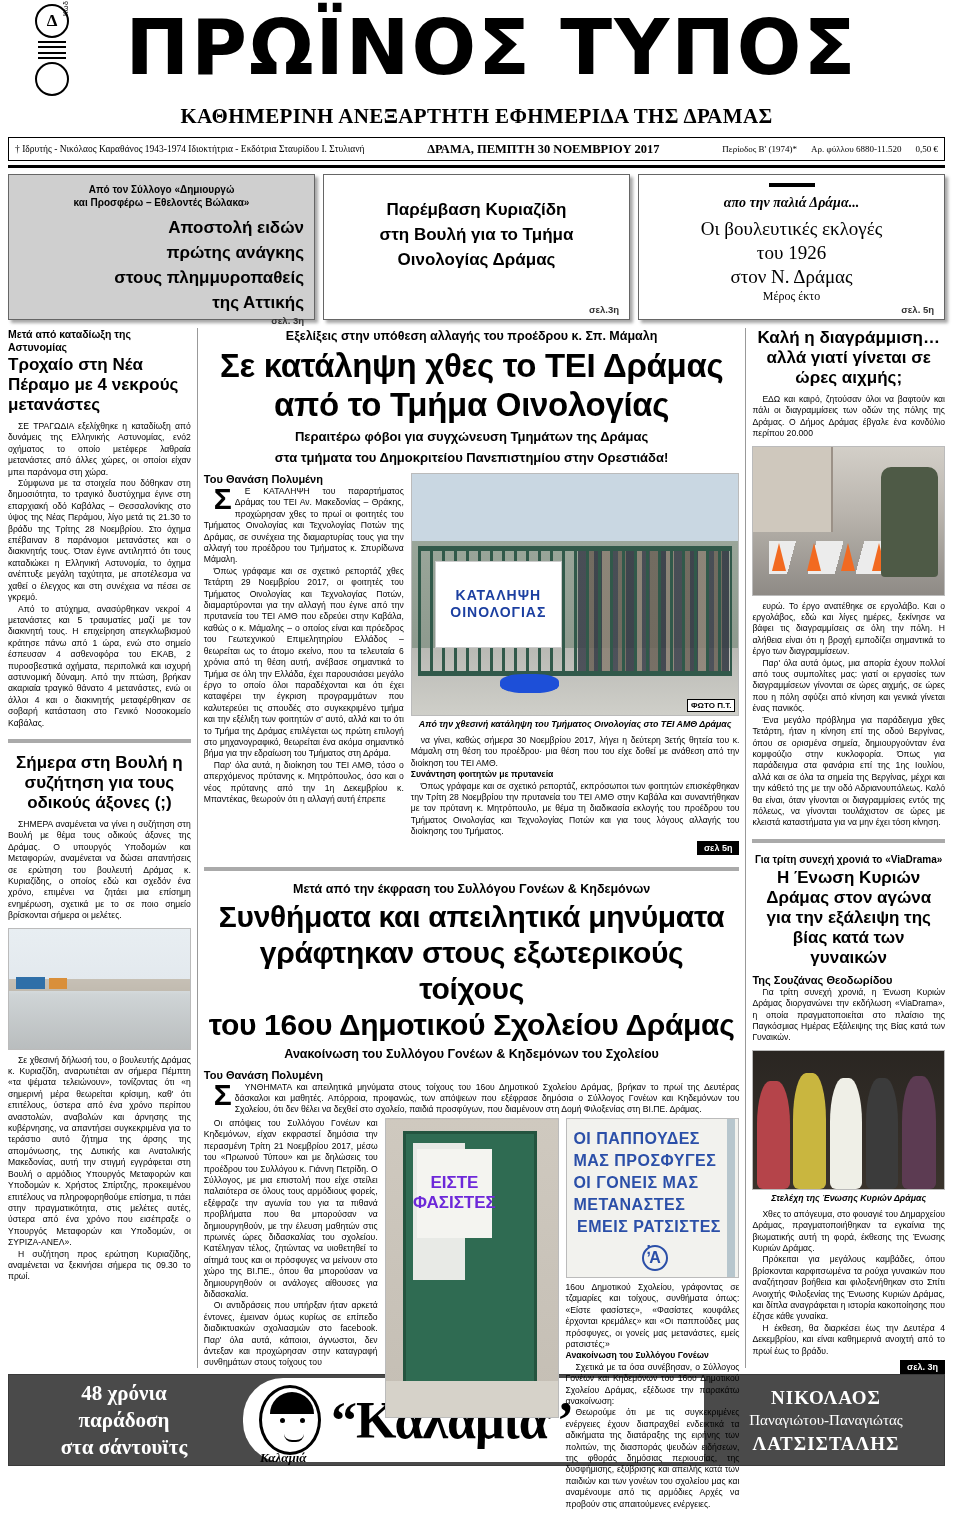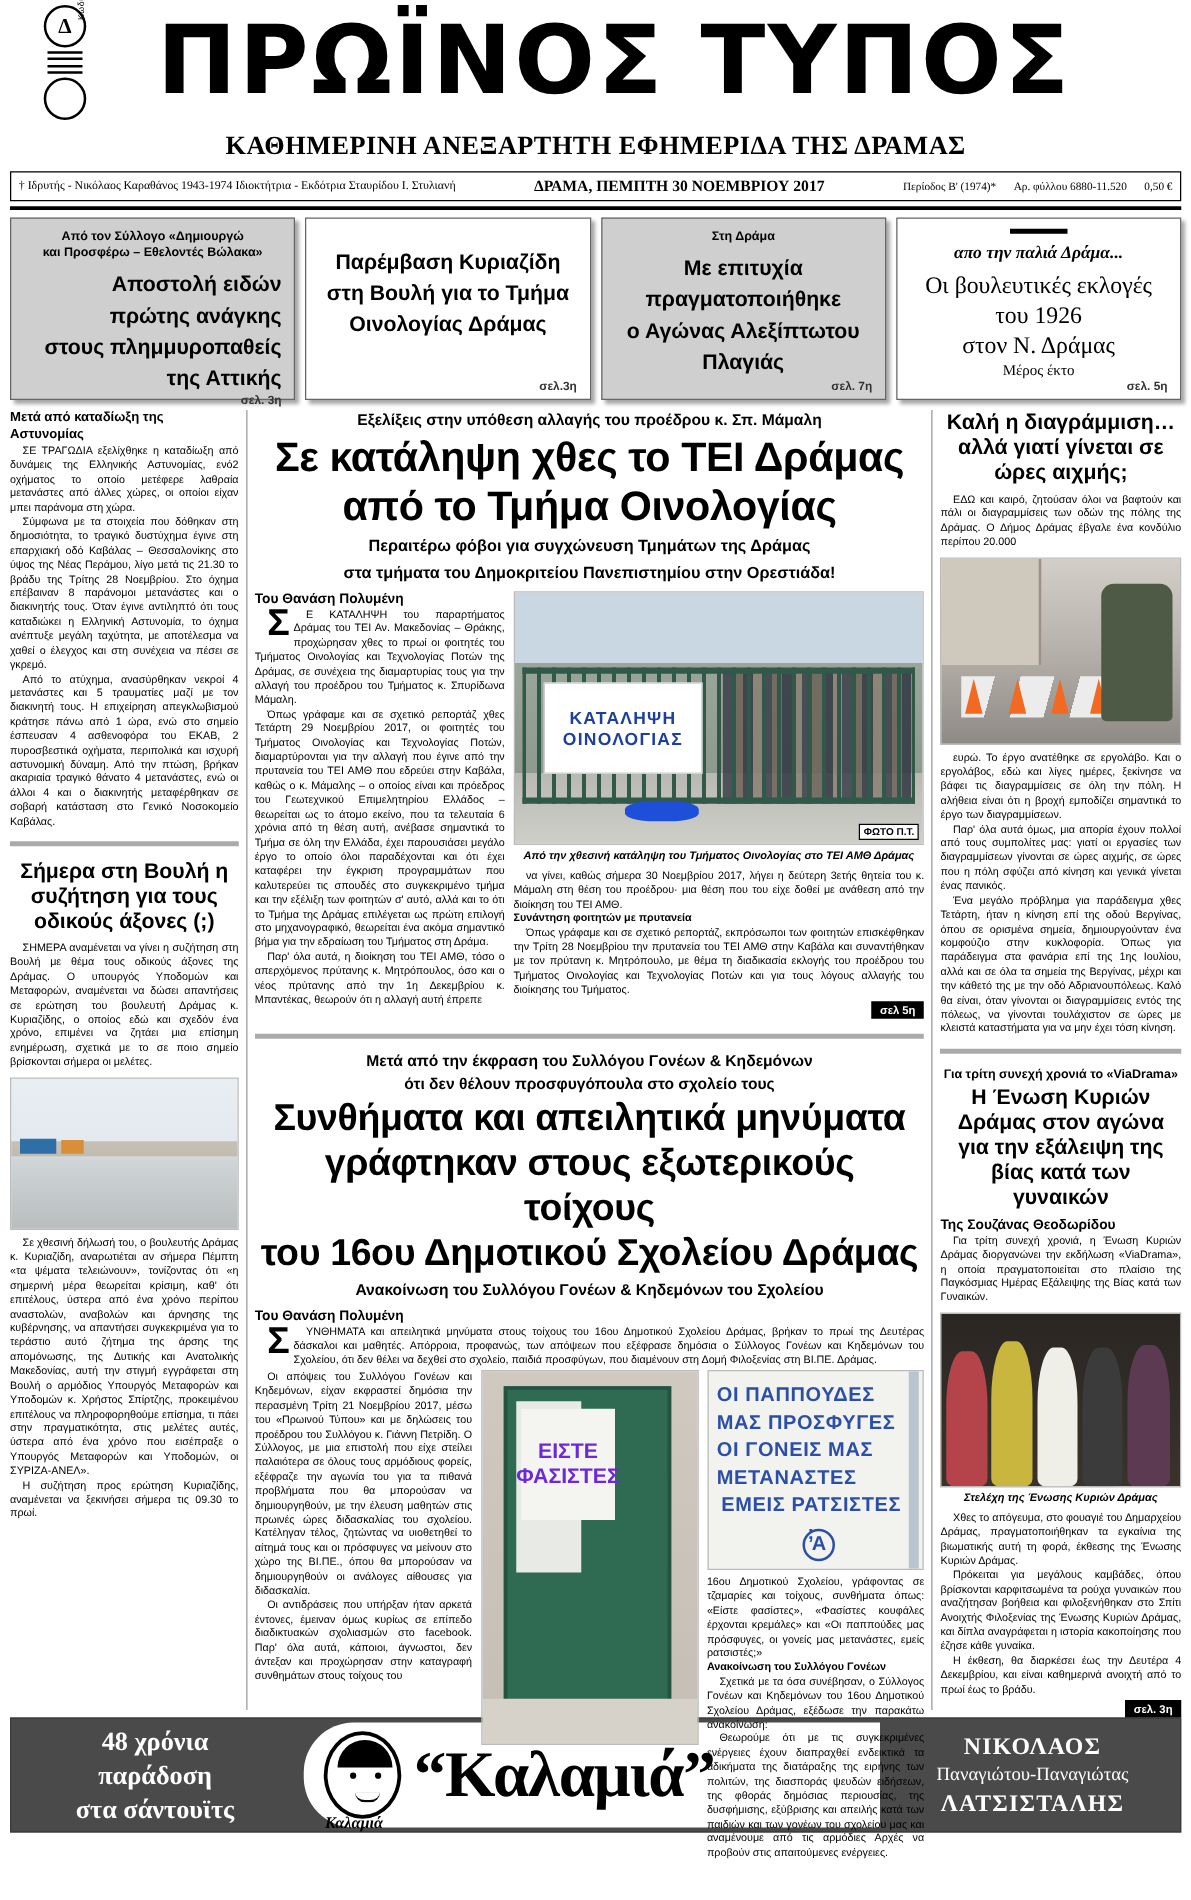--- a/index.html
+++ b/index.html
@@ -109,21 +109,21 @@
   .photo-credit {
     position:absolute; right:3px; bottom:3px; background:#fff; color:#000;
     font-size:8px; font-weight:bold; padding:1px 3px; border:1px solid #000;
   }
   .pagetag {
     display:inline-block; background:#000; color:#fff; font-size:9px; font-weight:bold;
     padding:2px 7px; float:right; margin-top:3px;
   }
 
   
-  .ph-gate { width:100%; height: 203px; background: linear-gradient(#c9d7e2 0%, #c9d7e2 28%, #9aa69a 28%, #8e9a8e 72%, #b9b9b4 72%, #cfcfc9 100%); }
+  .ph-gate { width:100%; height: 243px; background: linear-gradient(#c9d7e2 0%, #c9d7e2 28%, #9aa69a 28%, #8e9a8e 72%, #b9b9b4 72%, #cfcfc9 100%); }
   .gate-rail { position:absolute; left:2%; right:2%; top:30%; height:54%; border-top:5px solid #31594a; border-bottom:5px solid #31594a;}
   .gate-bars { position:absolute; left:2%; right:2%; top:30%; height:54%;
     background: repeating-linear-gradient(to right, #31594a 0 3px, transparent 3px 12px); }
   .banner {
     position:absolute; left:7%; top:36%; width:39%; height:36%; background:#fff; border:1px solid #ccc;
     display:flex; flex-direction:column; align-items:center; justify-content:center;
     color:#1c3fa0; font-size:14px; font-weight:bold; letter-spacing:1px; line-height:17px;
   }
   .crowd { position:absolute; right:3%; top:32%; width:46%; height:52%;
     background: repeating-linear-gradient(to right, #3a3f4a 0 8px, #6b6257 8px 16px, #2f3540 16px 24px, #8a7f72 24px 32px); opacity:.85; }
@@ -237,46 +237,39 @@
       <div class="t-page">σελ. 3η</div>
     </div>
 
     <div class="teaser white">
       <div class="t-main ct" style="white-space:pre-line; margin-top:14px">Παρέμβαση Κυριαζίδη
 στη Βουλή για το Τμήμα
 Οινολογίας Δράμας</div>
       <div class="t-page">σελ.3η</div>
     </div>
 
-    <div class="teaser gray">
-      <div class="t-kicker">Στη Δράμα</div>
-      <div class="t-main ct" style="white-space:pre-line">Με επιτυχία
-πραγματοποιήθηκε
-ο Αγώνας Αλεξίπτωτου
-Πλαγιάς</div>
-      <div class="t-page">σελ. 7η</div>
-    </div>
 
     <div class="teaser white serif">
       <div class="oldline">
         <span class="bar"></span>
         <span class="txt">απο την παλιά Δράμα...</span>
       </div>
       <div class="t-main ct" style="white-space:pre-line">Οι βουλευτικές εκλογές
 του 1926
 στον Ν. Δράμας</div>
       <div class="t-sub">Μέρος έκτο</div>
       <div class="t-page">σελ. 5η</div>
     </div>
   </div>
 
   <div class="main">
 
     <div class="col-left">
       <h2 class="art-kicker">Μετά από καταδίωξη της Αστυνομίας</h2>
+      <h1 class="art-head">Τροχαίο στη Νέα Πέραμο με 4 νεκρούς μετανάστες</h1>
       <p class="body">ΣΕ ΤΡΑΓΩΔΙΑ εξελίχθηκε η καταδίωξη από δυνάμεις της Ελληνικής Αστυνομίας, ενό2 οχήματος το οποίο μετέφερε λαθραία μετανάστες από άλλες χώρες, οι οποίοι είχαν μπει παράνομα στη χώρα.</p>
       <p class="body">Σύμφωνα με τα στοιχεία που δόθηκαν στη δημοσιότητα, το τραγικό δυστύχημα έγινε στη επαρχιακή οδό Καβάλας – Θεσσαλονίκης στο ύψος της Νέας Περάμου, λίγο μετά τις 21.30 το βράδυ της Τρίτης 28 Νοεμβρίου. Στο όχημα επέβαιναν 8 παράνομοι μετανάστες και ο διακινητής τους. Όταν έγινε αντιληπτό ότι τους καταδιώκει η Ελληνική Αστυνομία, το όχημα ανέπτυξε μεγάλη ταχύτητα, με αποτέλεσμα να χαθεί ο έλεγχος και στη συνέχεια να πέσει σε γκρεμό.</p>
       <p class="body">Από το ατύχημα, ανασύρθηκαν νεκροί 4 μετανάστες και 5 τραυματίες μαζί με τον διακινητή τους. Η επιχείρηση απεγκλωβισμού κράτησε πάνω από 1 ώρα, ενώ στο σημείο έσπευσαν 4 ασθενοφόρα του ΕΚΑΒ, 2 πυροσβεστικά οχήματα, περιπολικά και ισχυρή αστυνομική δύναμη. Από την πτώση, βρήκαν ακαριαία τραγικό θάνατο 4 μετανάστες, ενώ οι άλλοι 4 και ο διακινητής μεταφέρθηκαν σε σοβαρή κατάσταση στο Γενικό Νοσοκομείο Καβάλας.</p>
 
       <div class="sep"></div>
 
       <h1 class="art-head" style="text-align:center">Σήμερα στη  Βουλή η συζήτηση για τους οδικούς άξονες (;)</h1>
       <p class="body">ΣΗΜΕΡΑ αναμένεται να γίνει η συζήτηση στη Βουλή με θέμα τους οδικούς άξονες της Δράμας. Ο υπουργός Υποδομών και Μεταφορών, αναμένεται να δώσει απαντήσεις σε ερώτηση του βουλευτή Δράμας κ. Κυριαζίδης, ο οποίος εδώ και σχεδόν ένα χρόνο, επιμένει να ζητάει μια επίσημη ενημέρωση, σχετικά με το σε ποιο σημείο βρίσκονται σήμερα οι μελέτες.</p>
 
       <div class="photo ph-snow" style="margin:6px 0 5px">
@@ -328,21 +321,20 @@
           <p class="body">Όπως γράφαμε και σε σχετικό ρεπορτάζ, εκπρόσωποι των φοιτητών επισκέφθηκαν την Τρίτη 28 Νοεμβρίου την πρυτανεία του ΤΕΙ ΑΜΘ στην Καβάλα και συναντήθηκαν με τον πρύτανη κ. Μητρόπουλο, με θέμα τη διαδικασία εκλογής του προέδρου του Τμήματος Οινολογίας και Τεχνολογίας Ποτών και για τους λόγους αλλαγής του διοίκησης του Τμήματος.</p>
           <span class="pagetag">σελ 5η</span>
         </div>
       </div>
 
       <div style="clear:both"></div>
       <div class="sep" style="margin-top:12px"></div>
 
       <div class="center-head-wrap">
         <div class="ch-kicker">Μετά από την έκφραση του Συλλόγου Γονέων &amp; Κηδεμόνων</div>
-        <div class="ch-kicker">ότι δεν θέλουν προσφυγόπουλα στο σχολείο τους</div>
         <div class="ch-title smaller">Συνθήματα και απειλητικά μηνύματα</div>
         <div class="ch-title smaller">γράφτηκαν στους εξωτερικούς τοίχους</div>
         <div class="ch-title smaller">του 16ου Δημοτικού Σχολείου Δράμας</div>
         <div class="ch-sub2">Ανακοίνωση του Συλλόγου Γονέων &amp; Κηδεμόνων του Σχολείου</div>
       </div>
 
       <div style="margin-top:7px">
         <div class="byline">Του Θανάση Πολυμένη</div>
         <p class="body dropcap">ΣΥΝΘΗΜΑΤΑ και απειλητικά μηνύματα στους τοίχους του 16ου Δημοτικού Σχολείου Δράμας, βρήκαν το πρωί της Δευτέρας δάσκαλοι και μαθητές. Απόρροια, προφανώς, των απόψεων που εξέφρασε δημόσια ο Σύλλογος Γονέων και Κηδεμόνων του Σχολείου, ότι δεν θέλει να δεχθεί στο σχολείο, παιδιά προσφύγων, που διαμένουν στη Δομή Φιλοξενίας στη ΒΙ.ΠΕ. Δράμας.</p>
 

